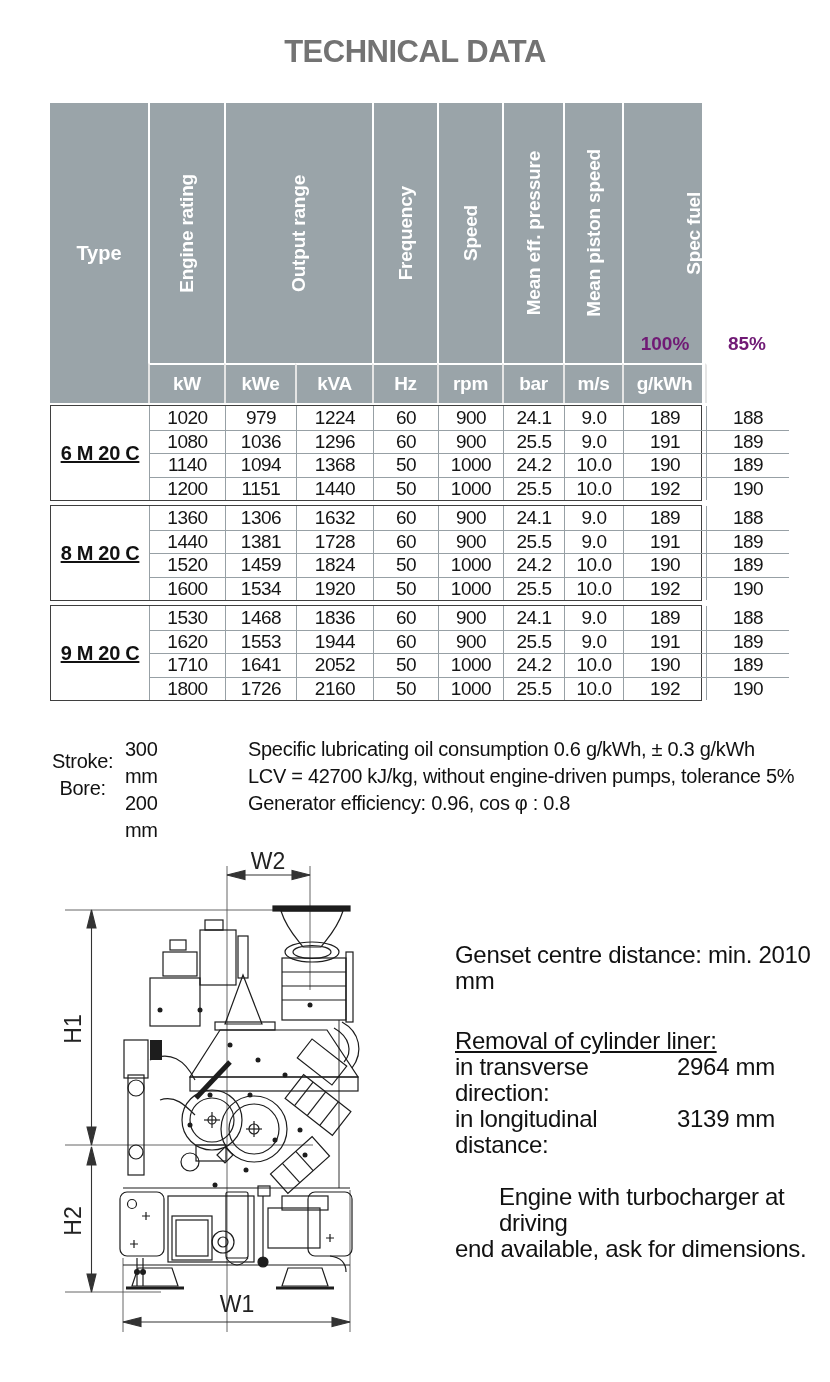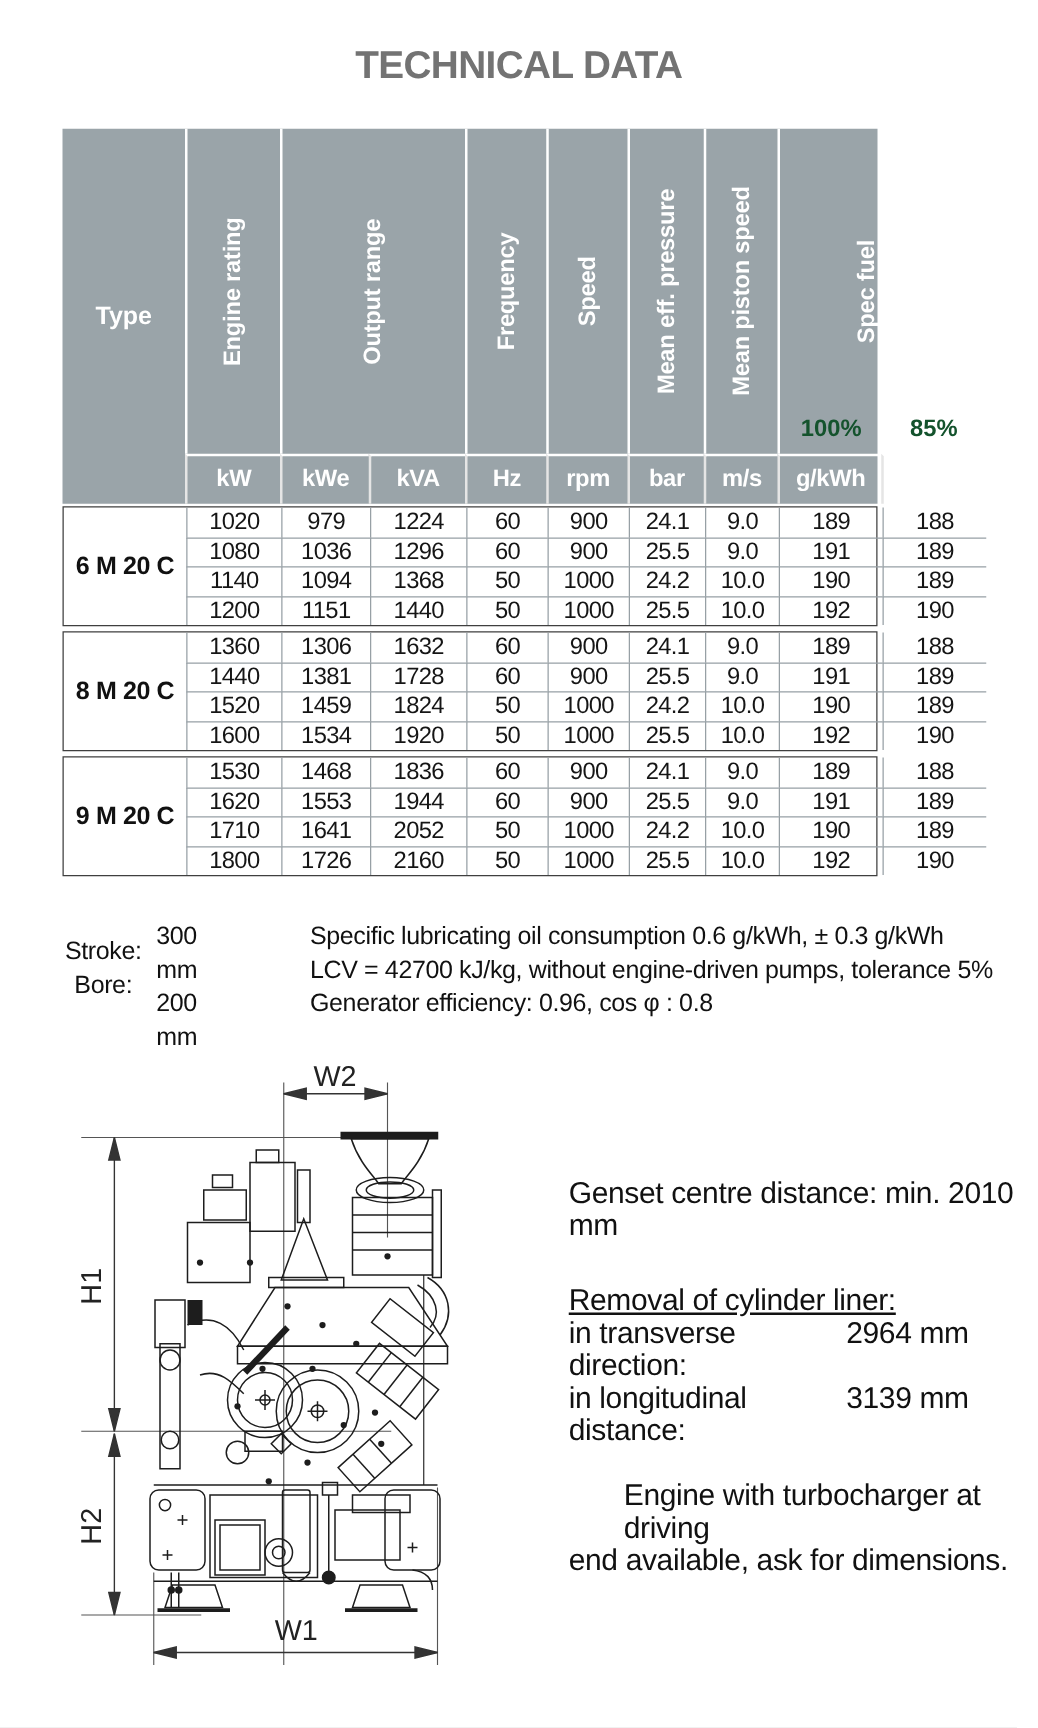--- a/index.html
+++ b/index.html
@@ -22,34 +22,34 @@
   }
   .h-type{grid-row:1/3;grid-column:1;display:flex;align-items:center;justify-content:center;
     color:#fff;font-weight:bold;font-size:20px;}
   .h-rot{grid-row:1;display:flex;align-items:center;justify-content:center;border-left:2px solid #fff;position:relative;}
   .vtx{writing-mode:vertical-rl;transform:rotate(180deg);color:#fff;font-weight:bold;
     font-size:19px;letter-spacing:-0.2px;line-height:1.15;}
   .vwrap{display:flex;gap:3px;align-items:center;justify-content:center;}
   .col2{grid-column:2}.col34{grid-column:3/5}.col5{grid-column:5}.col6{grid-column:6}
   .col7{grid-column:7}.col8{grid-column:8}.col910{grid-column:9/11}
   .pcts{position:absolute;bottom:8px;left:0;right:0;display:flex;}
-  .pcts span{flex:1 1 0;text-align:center;color:#14532d;font-weight:bold;font-size:19px;}
+  .pcts span{flex:1 1 0;text-align:center;color:#701a75;font-weight:bold;font-size:19px;}
   .u{grid-row:2;display:flex;align-items:center;justify-content:center;color:#fff;font-weight:bold;
     font-size:19px;border-left:2px solid #e5e5e5;border-top:2px solid #fff;letter-spacing:-0.3px;}
   .uc2{grid-column:2}.uc3{grid-column:3}.uc4{grid-column:4}.uc5{grid-column:5}.uc6{grid-column:6}
   .uc7{grid-column:7}.uc8{grid-column:8}.uc9{grid-column:9}.uc10{grid-column:10}
   .group{
     display:grid;
     grid-template-columns:98px 76px 71px 77px 65px 65px 61px 59px 83px 83px;
     grid-auto-rows:23.5px;
     border:1.5px solid #3f3f3f;margin-top:4px;background:#fff;
   }
   .group.first{margin-top:2px;}
   .gtype{grid-row:1/5;grid-column:1;display:flex;align-items:center;justify-content:center;
-    font-weight:bold;font-size:20px;letter-spacing:-0.3px;}
+    font-weight:bold;font-size:20px;letter-spacing:-0.3px;text-decoration:underline;}
   .c{display:flex;align-items:center;justify-content:center;font-size:19px;letter-spacing:-0.5px;
     border-left:1.2px solid #97a0a5;border-top:1.2px solid #97a0a5;color:#151515;}
   .c.r0{border-top:none;}
   
   .specs{position:absolute;left:50px;top:736px;font-size:20px;line-height:27px;letter-spacing:-0.3px;}
   .specs .lcol{position:absolute;left:2px;top:12px;text-align:center;}
   .specs .lvals{position:absolute;left:75px;top:0;}
   .specs .rcol{position:absolute;left:198px;top:0;width:560px;white-space:nowrap;}
   
   .notes{position:absolute;left:455px;top:942px;width:372px;font-size:24px;line-height:26px;letter-spacing:-0.3px;}

